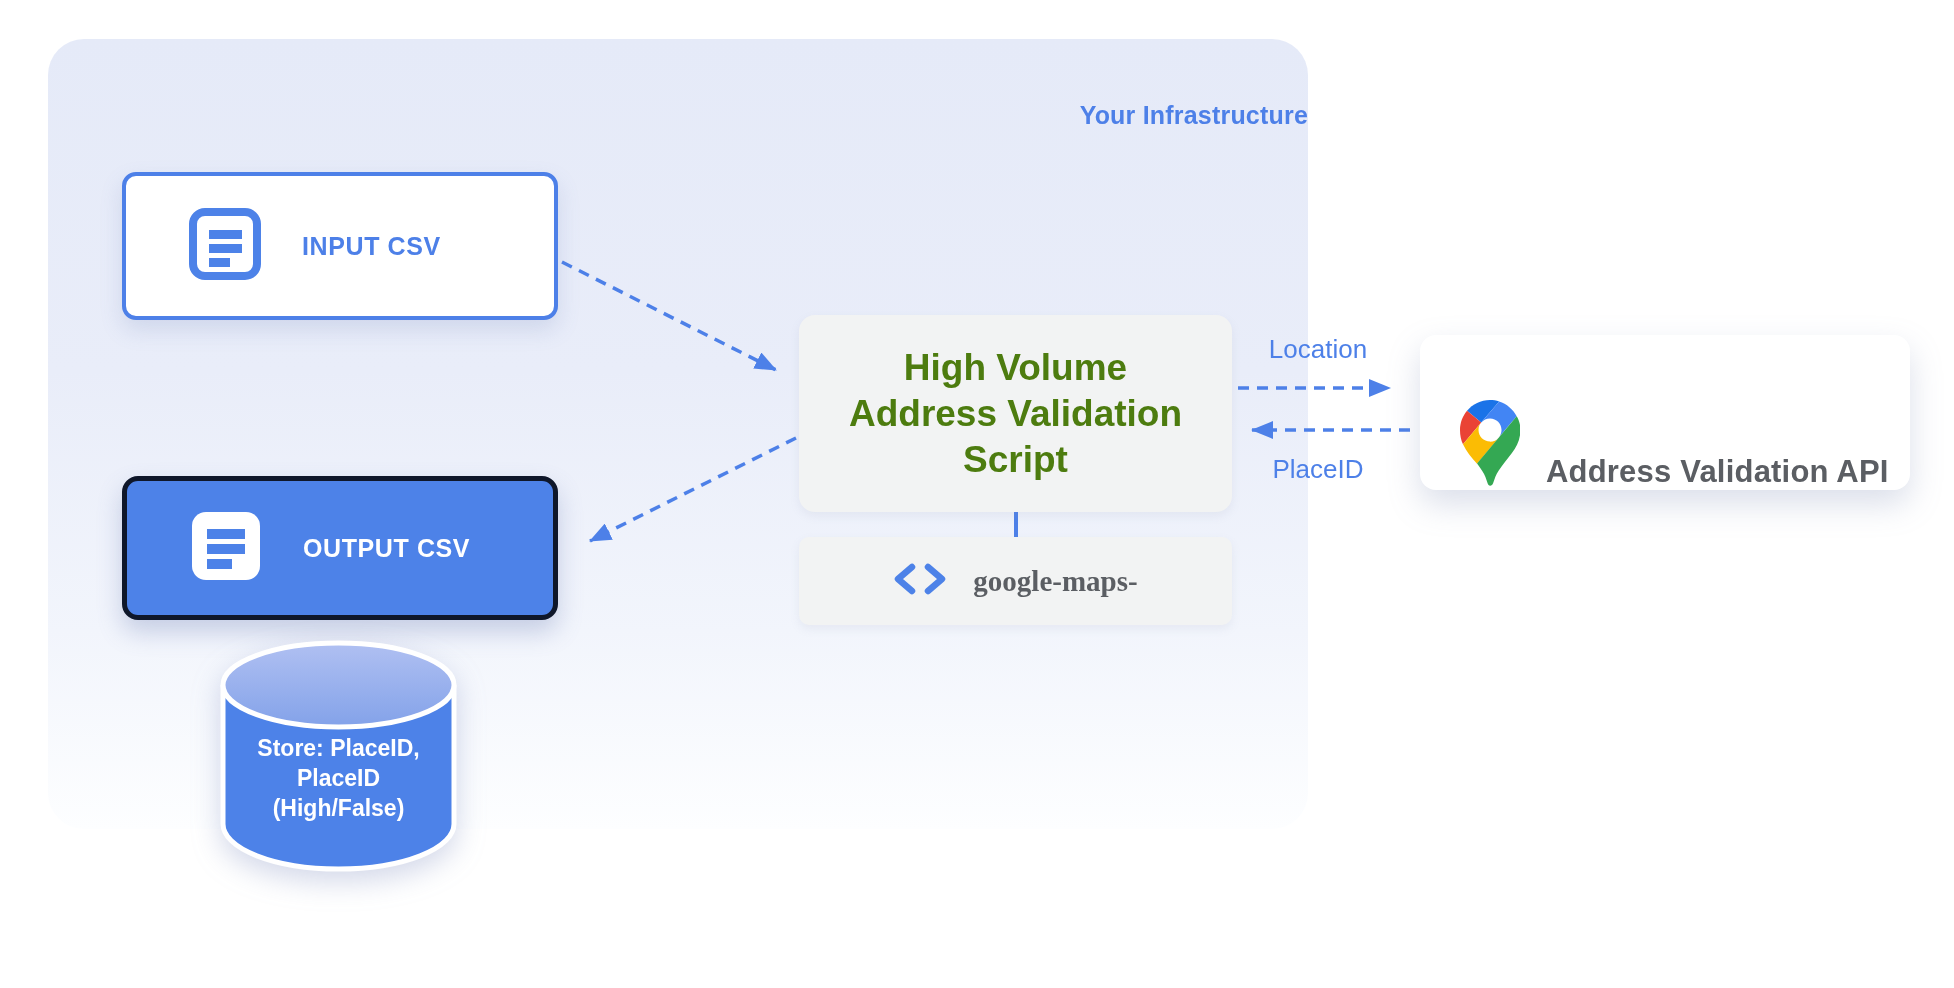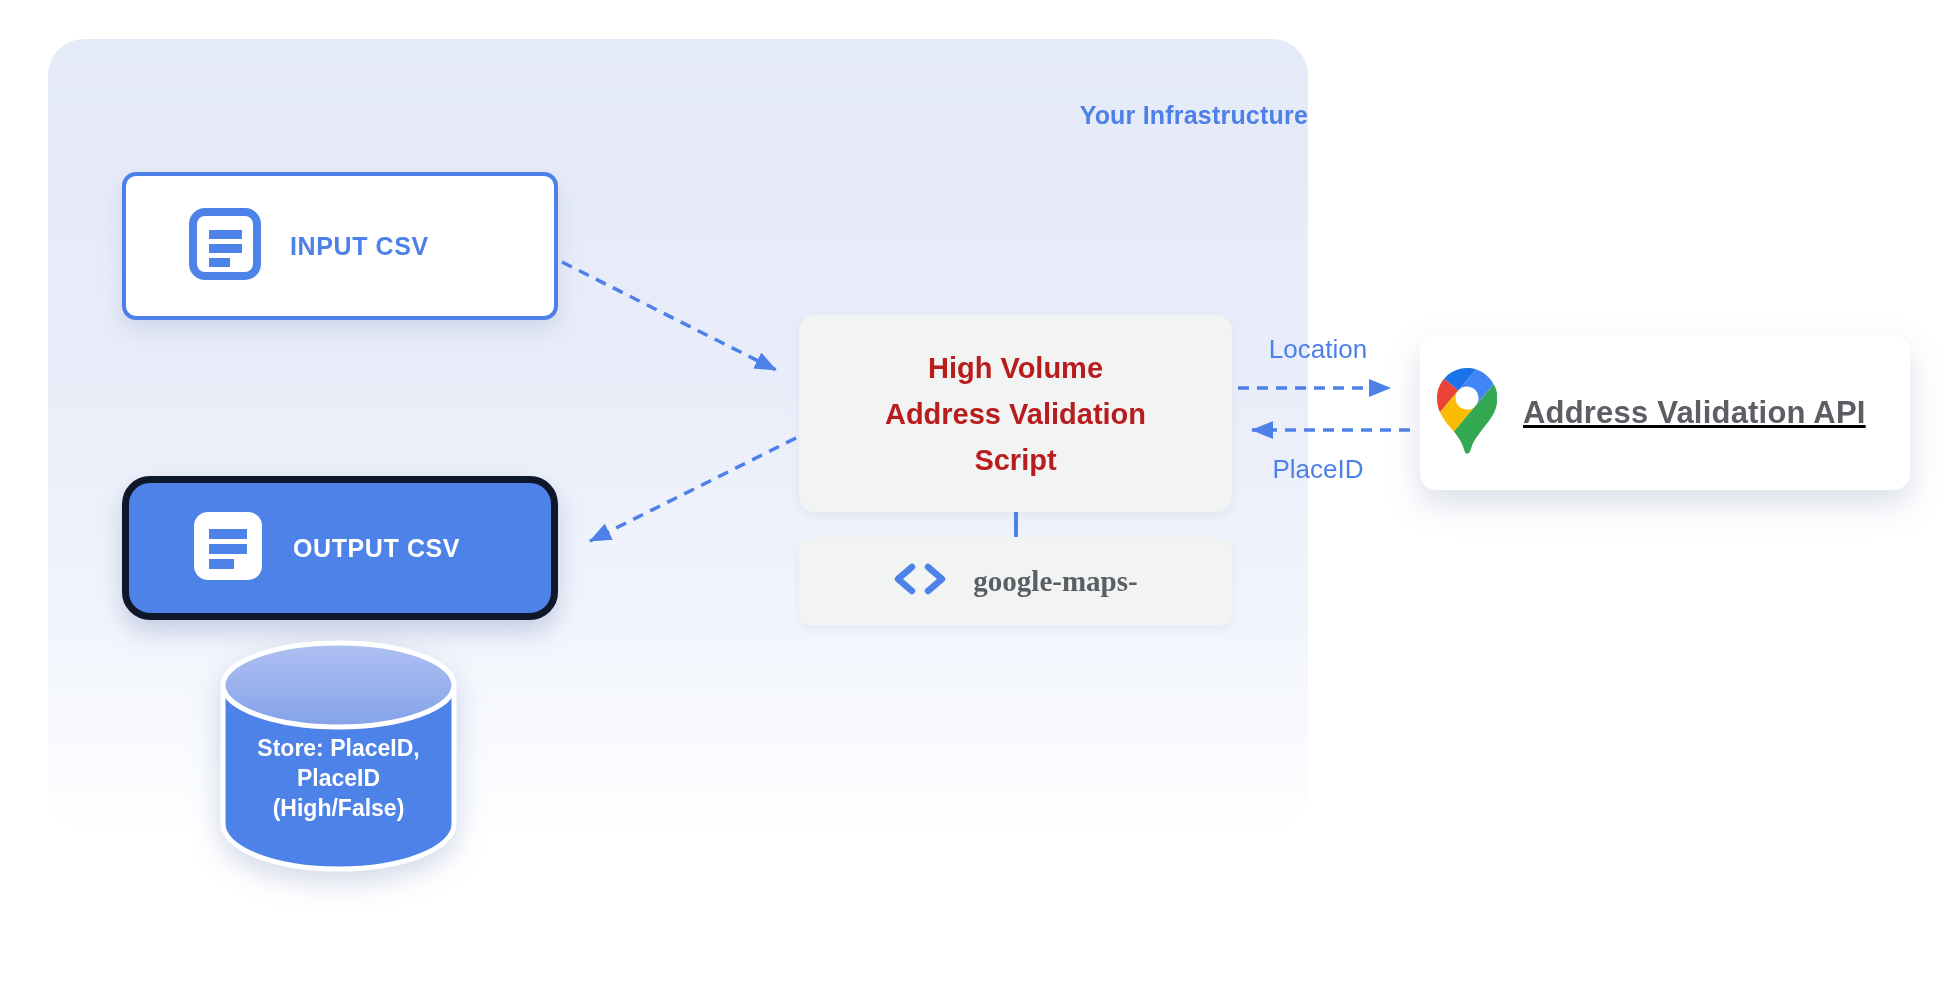--- a/index.html
+++ b/index.html
@@ -16,55 +16,55 @@
   .infra-title{
     position:absolute;left:0;top:62px;width:100%;text-align:right;
     font-size:25px;font-weight:700;color:#4d80e8;letter-spacing:.2px;
   }
   
   .node-label-blue{font-size:25px;font-weight:700;color:#4d80e8;letter-spacing:.6px;}
   .node-label-white{font-size:25px;font-weight:700;color:#ffffff;letter-spacing:.6px;}
   
   .csv-box{
     position:absolute;display:flex;align-items:center;box-sizing:border-box;
-    padding-left:62px;gap:28px;border-radius:14px;
+    padding-left:62px;gap:40px;border-radius:14px;
   }
   .input-box{
     left:122px;top:172px;width:436px;height:148px;
     background:#ffffff;border:4.5px solid #4d80e8;
     box-shadow:0 10px 22px rgba(96,116,176,.18);
   }
   .output-box{
     left:122px;top:476px;width:436px;height:144px;
-    background:#4d82e8;border:7px solid #0f172a;border-radius:28px;
+    background:#4d82e8;border:5px solid #0f172a;border-radius:16px;
     box-shadow:0 12px 24px rgba(96,116,176,.30);
   }
   
   .script-box{
     position:absolute;left:799px;top:315px;width:433px;height:197px;
     background:#f2f3f3;border-radius:16px;
     box-shadow:0 4px 10px rgba(140,150,175,.12);
     display:flex;flex-direction:column;align-items:center;justify-content:center;
-    font-size:29px;line-height:46px;font-weight:700;color:#b91c1c;text-align:center;
+    font-size:37px;line-height:46px;font-weight:700;color:#4d7c0f;text-align:center;
   }
   .library-box{
     position:absolute;left:799px;top:537px;width:433px;height:88px;
     background:#f2f3f3;border-radius:10px;
     box-shadow:0 4px 10px rgba(140,150,175,.12);
     display:flex;align-items:center;justify-content:center;gap:26px;font-family:Liberation Serif, serif;
   }
   .library-text{
     font-size:29px;line-height:37px;font-weight:700;color:#5b5e63;text-align:left;
   }
   
   .api-box{
     position:absolute;left:1420px;top:335px;width:490px;height:155px;
     background:#ffffff;border-radius:16px;
     box-shadow:0 14px 32px rgba(125,140,180,.28);
-    display:flex;align-items:center;box-sizing:border-box;padding-left:17px;gap:26px;text-decoration:underline;
+    display:flex;align-items:flex-end;box-sizing:border-box;padding-left:40px;gap:26px;
   }
   .api-label{font-size:31px;font-weight:700;color:#5b5e63;letter-spacing:.2px;}
   
   .cylinder{position:absolute;left:217px;top:637px;width:243px;height:242px;}
   .cylinder svg{filter:drop-shadow(0 10px 14px rgba(96,116,176,.28));}
   .cyl-text{
     position:absolute;left:0;top:96px;width:100%;text-align:center;
     font-size:23px;line-height:30px;font-weight:700;color:#ffffff;
   }
   

